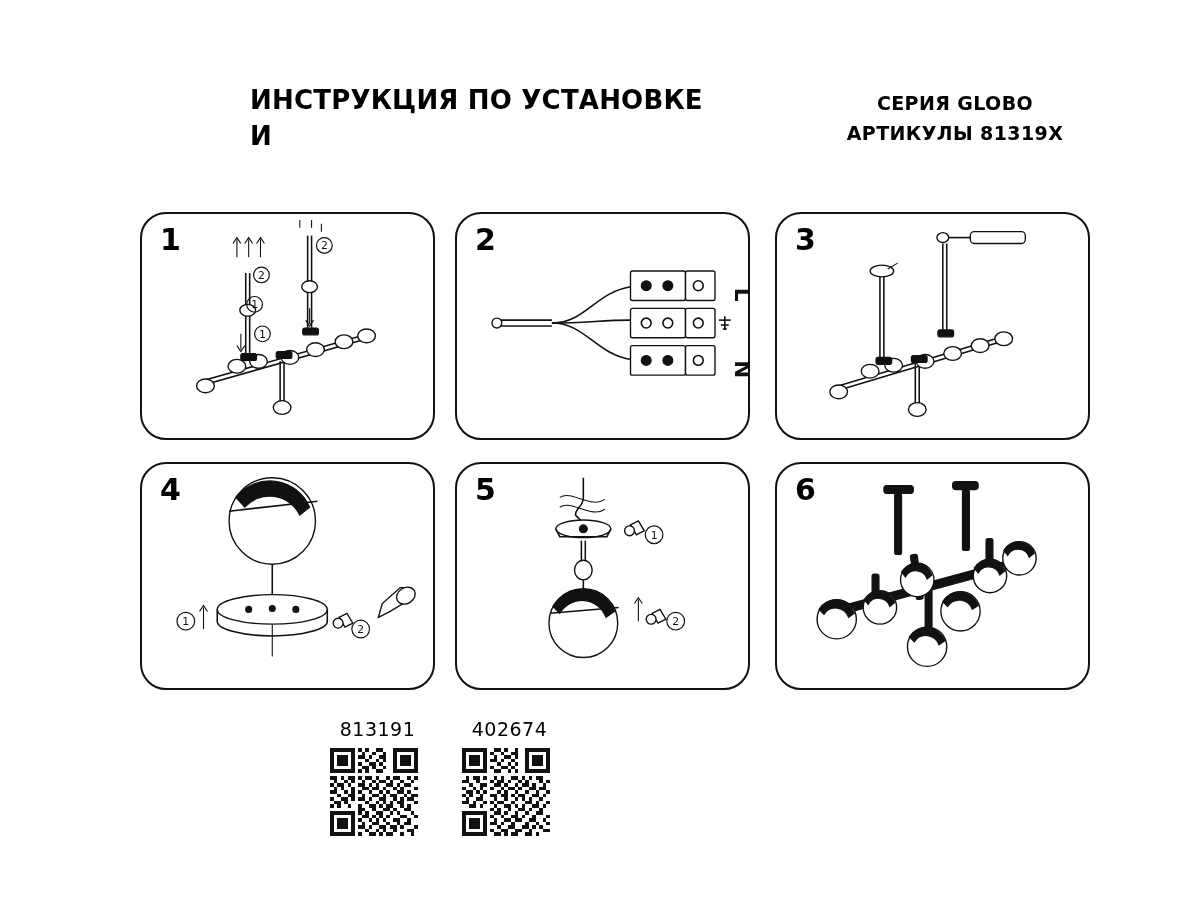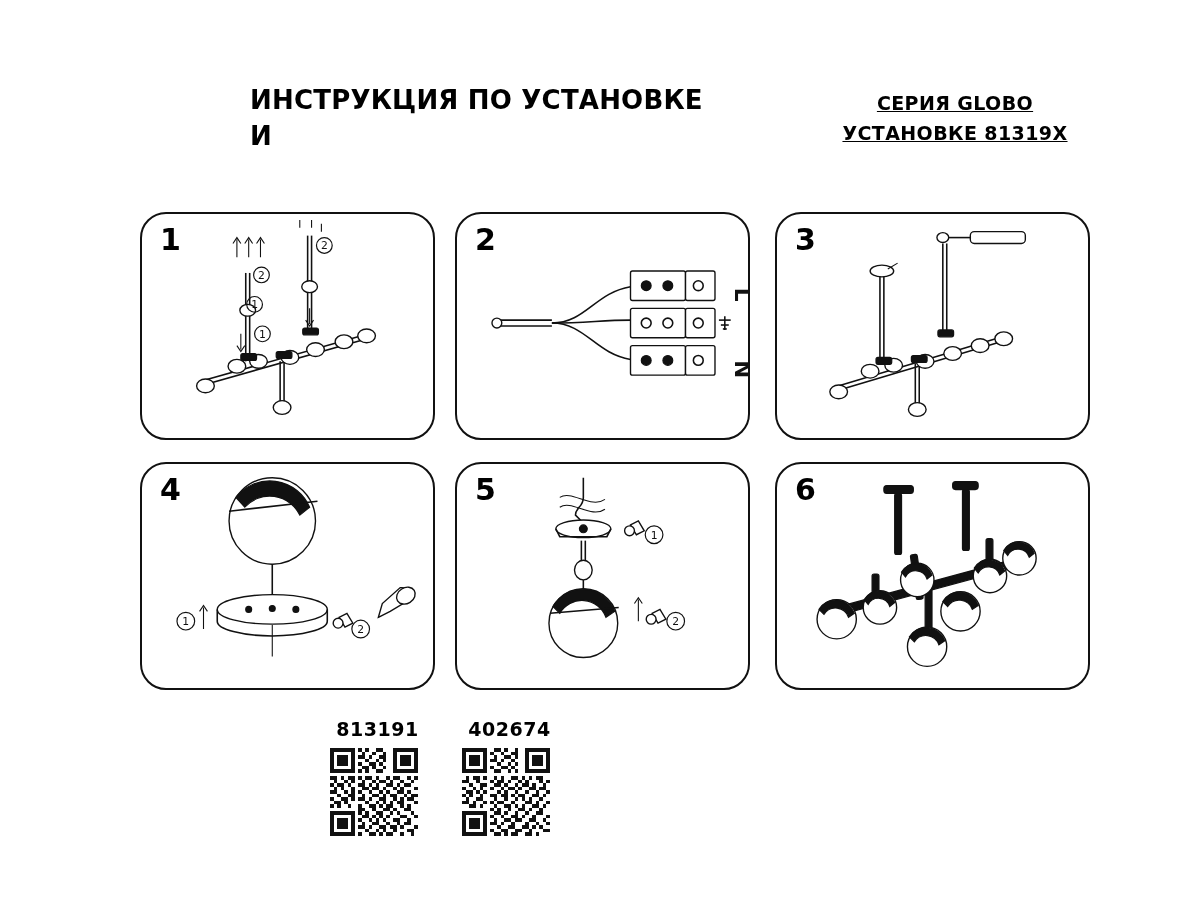--- a/index.html
+++ b/index.html
@@ -46,21 +46,20 @@
     top: 6px;
     width: 330px;
     text-align: center;
   }
   .series-line {
     font-size: 19px;
     font-weight: bold;
     line-height: 30px;
     color: #000;
     letter-spacing: 0.4px;
-    text-decoration: underline;
   }
 
   
   .panel {
     position: absolute;
     border: 2px solid #111;
     border-radius: 26px;
     background: #fff;
     box-sizing: border-box;
   }
@@ -79,21 +78,21 @@
   .p5 { left: 455px; top: 462px;  width: 295px; height: 228px; }
   .p6 { left: 775px; top: 462px;  width: 315px; height: 228px; }
 
   .art { position: absolute; left: 0; top: 0; width: 100%; height: 100%; }
 
   
   .code-group { position: absolute; }
   .code-label {
     text-align: center;
     font-size: 19px;
-    font-weight: bold;
+    font-weight: normal;
     letter-spacing: 0.5px;
     color: #000;
     margin-bottom: 8px;
   }
   .qr {
     width: 88px;
     height: 88px;
     image-rendering: pixelated;
     display: block;
   }
@@ -112,21 +111,21 @@
 <body>
 
 <div class="page">
 
   <div class="header">
     <div class="title">
       <div>ИНСТРУКЦИЯ ПО УСТАНОВКЕ И</div>
     </div>
     <div class="series-block">
       <div class="series-line">СЕРИЯ GLOBO</div>
-      <div class="series-line">УСТАНОВКЕ 81319X</div>
+      <div class="series-line">АРТИКУЛЫ 81319X</div>
     </div>
   </div>
 
   <div class="panel p1">
     <div class="step-num">1</div>
     <svg class="art" viewBox="0 0 295 228">
 
       <line class="ln" x1="60" y1="170" x2="230" y2="122"></line>
       <line class="ln" x1="62" y1="174" x2="232" y2="126"></line>
 

